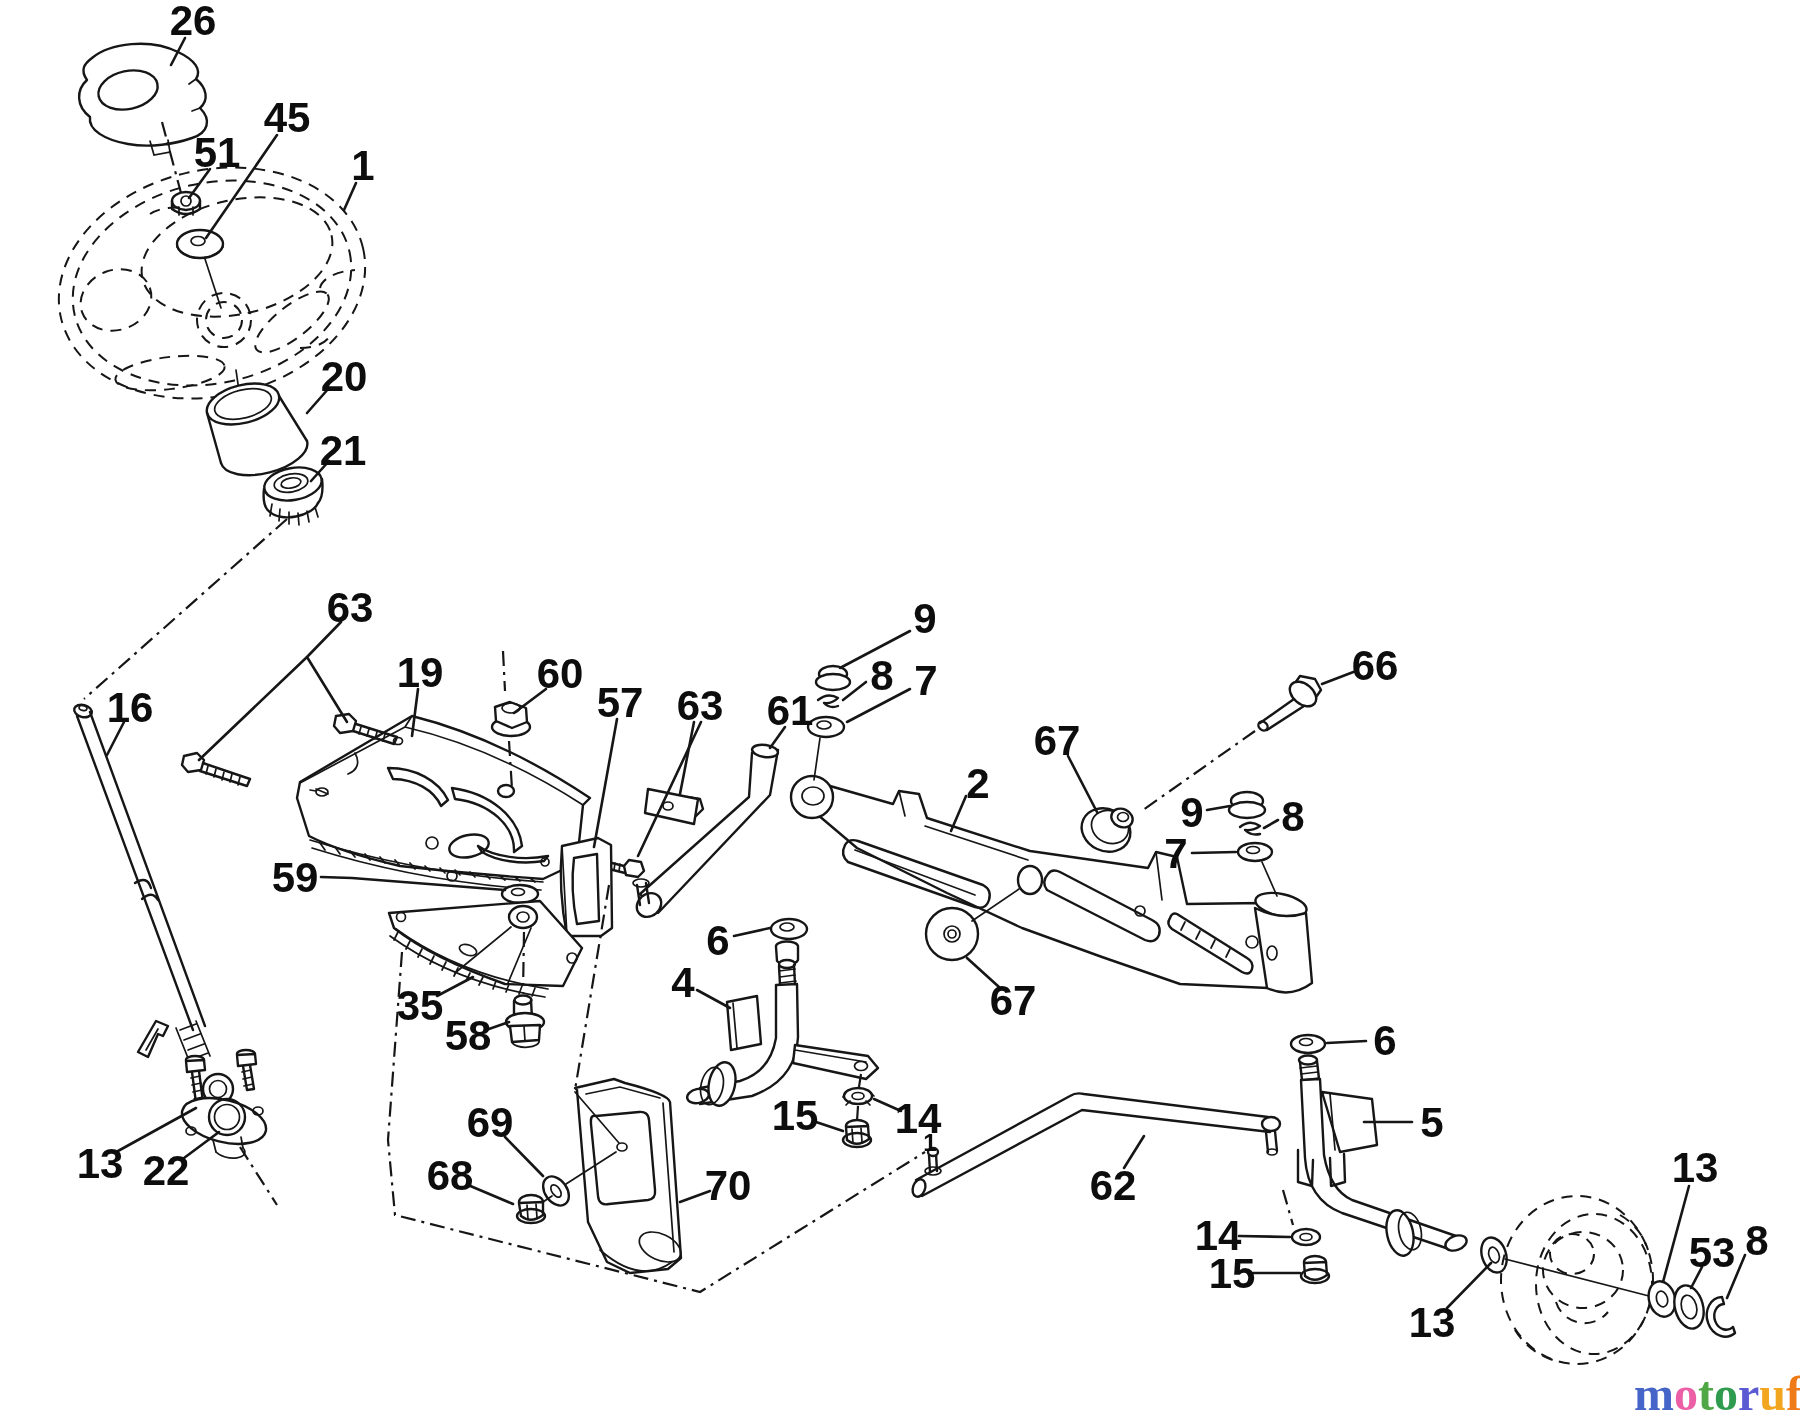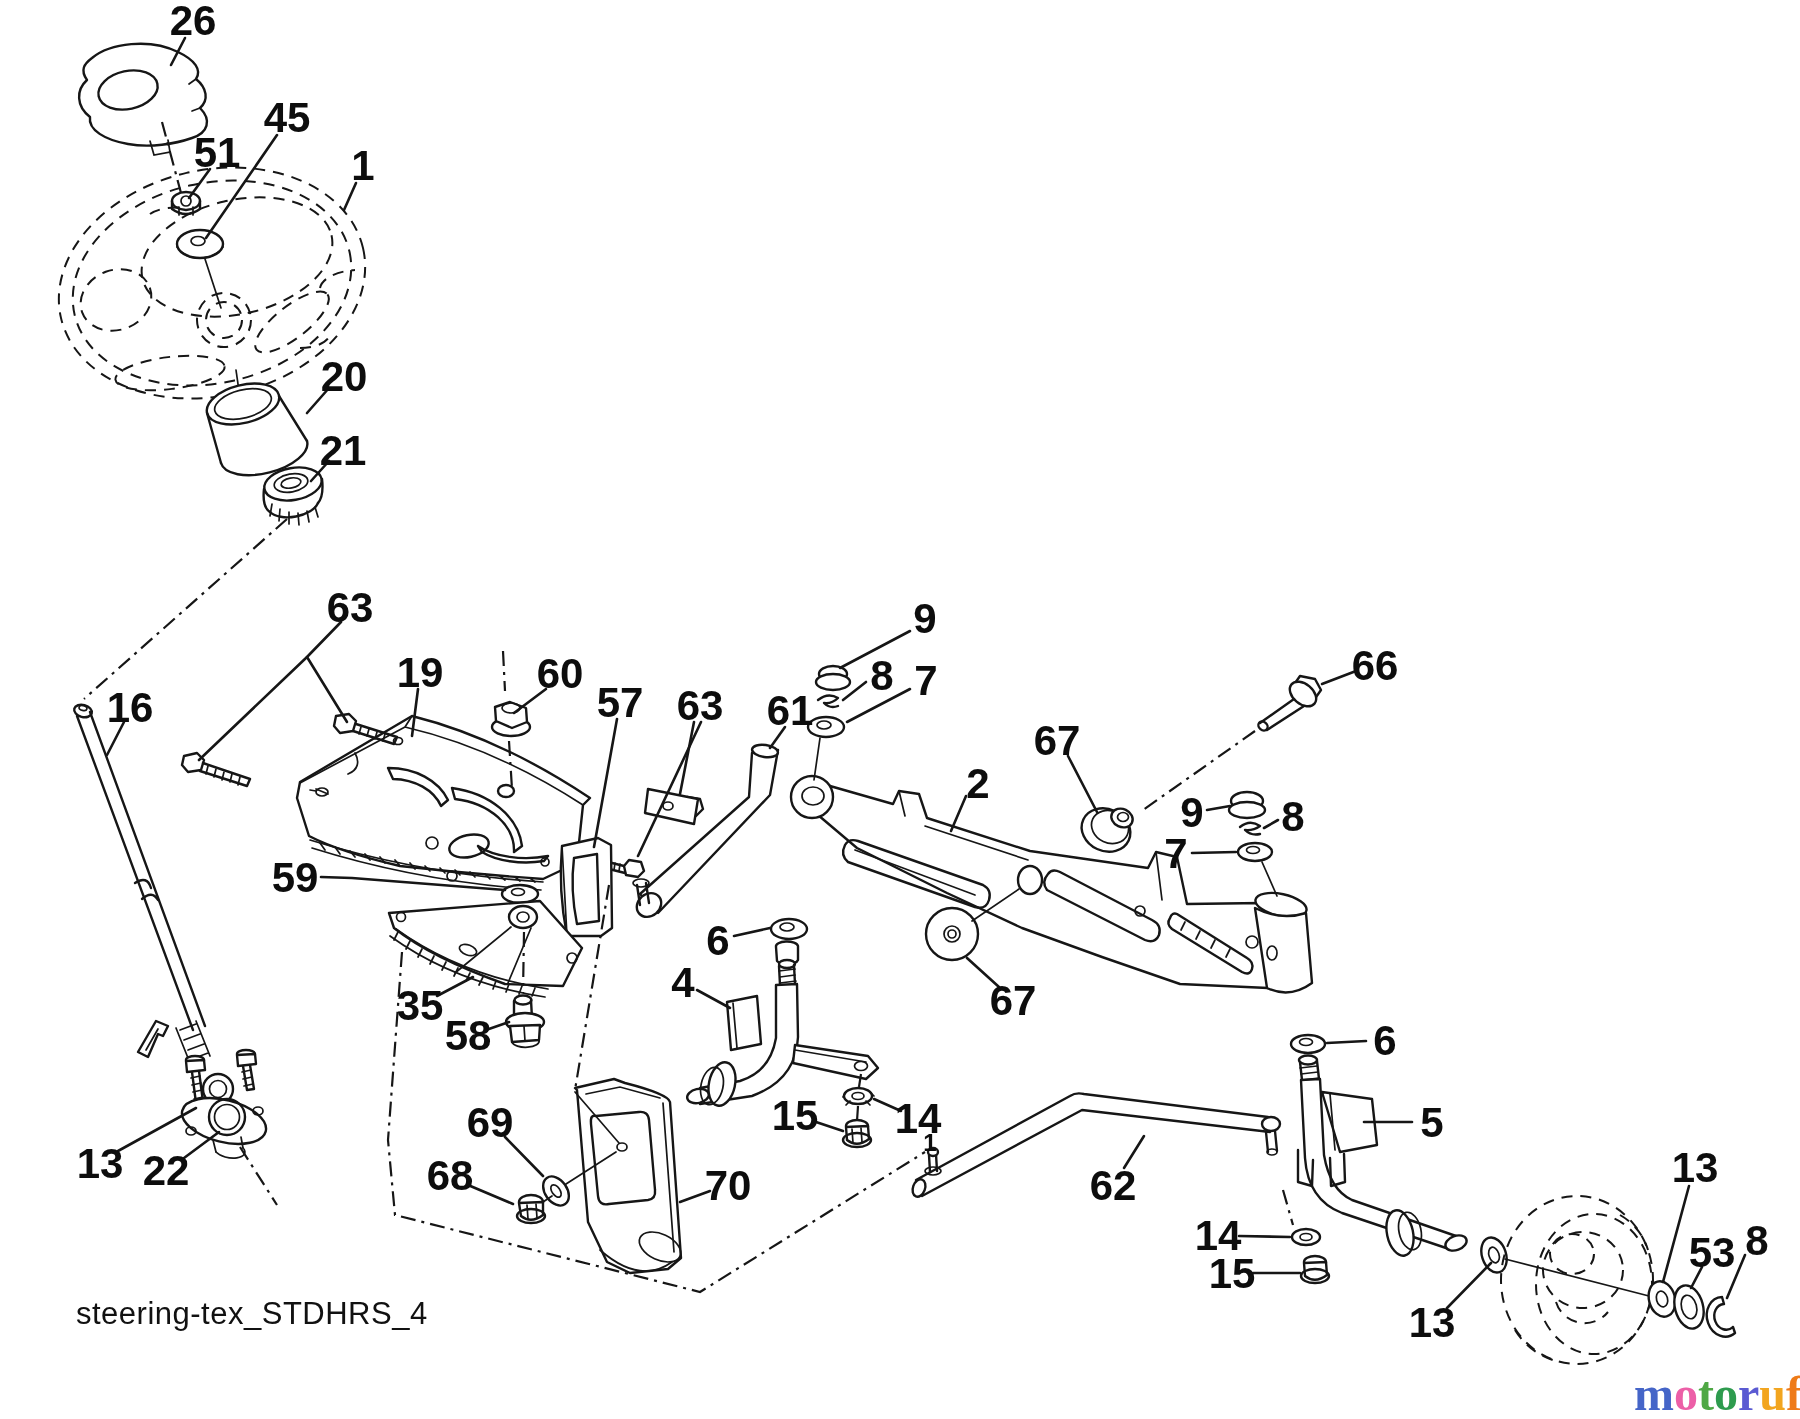--- a/index.html
+++ b/index.html
@@ -440,19 +440,18 @@
         <text x="1232" y="1273" class="lbl" font-size="42" text-anchor="middle" dominant-baseline="central">15</text>
         <text x="100" y="1163" class="lbl" font-size="42" text-anchor="middle" dominant-baseline="central">13</text>
         <text x="166" y="1170" class="lbl" font-size="42" text-anchor="middle" dominant-baseline="central">22</text>
         <text x="1432" y="1322" class="lbl" font-size="42" text-anchor="middle" dominant-baseline="central">13</text>
         <text x="1695" y="1167" class="lbl" font-size="42" text-anchor="middle" dominant-baseline="central">13</text>
         <text x="1712" y="1252" class="lbl" font-size="42" text-anchor="middle" dominant-baseline="central">53</text>
         <text x="1757" y="1240" class="lbl" font-size="42" text-anchor="middle" dominant-baseline="central">8</text>
       </g>
 </svg>
 
-<div class="footer">steering-tex_STDHRS_4</div>
 
 <div class="logo">
   <span id="logo-letters"><span style="color: rgb(69, 101, 200);">m</span><span style="color: rgb(236, 95, 167);">o</span><span style="color: rgb(79, 168, 69);">t</span><span style="color: rgb(46, 155, 78);">o</span><span style="color: rgb(90, 90, 210);">r</span><span style="color: rgb(242, 165, 31);">u</span><span style="color: rgb(238, 123, 24);">f</span></span>
 </div>
 
 </div>
 
 </body></html>

